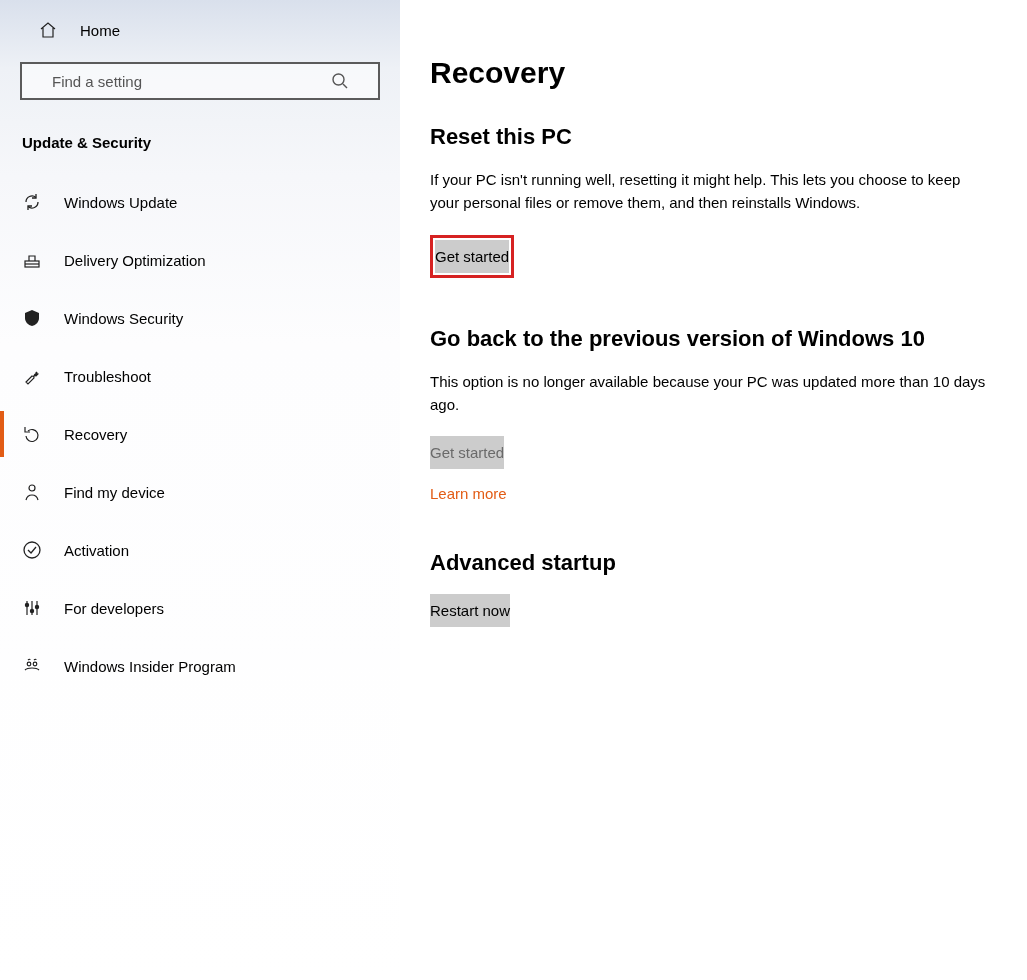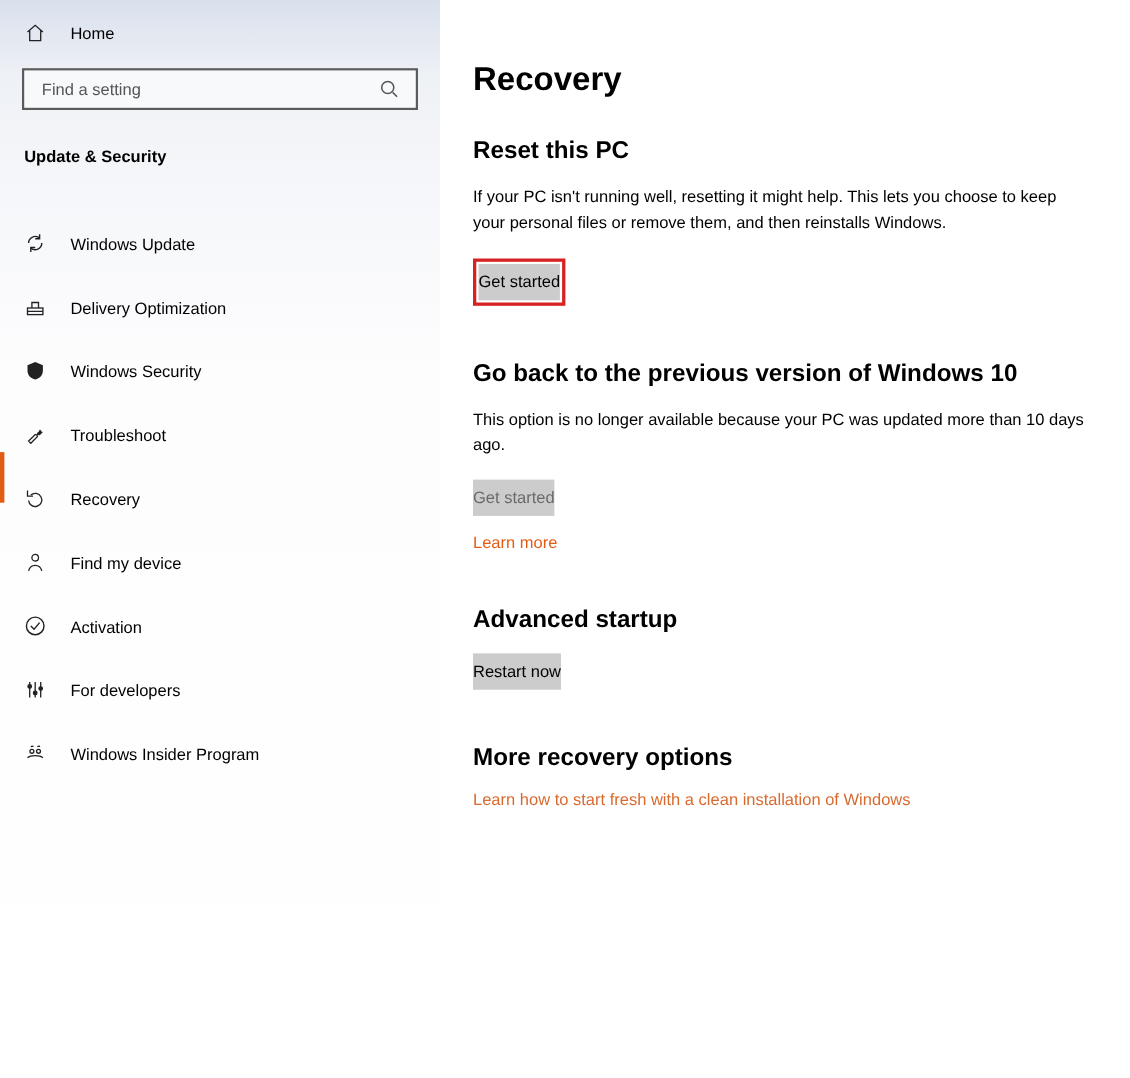--- a/index.html
+++ b/index.html
@@ -24,36 +24,37 @@
     padding: 6px 8px 16px 8px;
     font-size: 13px;
     font-weight: 400;
     color: #000;
   }
   .home-row {
     display: flex;
     align-items: center;
     padding: 10px 22px 10px 22px;
     cursor: default;
+    margin-left: 16px;
   }
   .home-row .label {
     margin-left: 22px;
     font-size: 15px;
   }
   .search-wrap {
     margin: 12px 20px 22px 20px;
   }
   .search {
     width: 100%;
     height: 38px;
     border: 2px solid #5b5b5b;
     background: rgba(255,255,255,0.55);
     display: flex;
     align-items: center;
-    padding: 0 14px;
+    padding: 0 28px;
   }
   .search input {
     flex: 1;
     border: none;
     outline: none;
     background: transparent;
     font-size: 15px;
     font-family: inherit;
     color: #333;
   }
@@ -61,21 +62,21 @@
   .search .sicon { margin-left: 8px; }
   .category {
     font-weight: 600;
     font-size: 15px;
     padding: 12px 22px 22px 22px;
   }
   .nav { }
   .nav-item {
     position: relative;
     display: flex;
-    align-items: flex-end;
+    align-items: center;
     height: 58px;
     padding-left: 22px;
     cursor: default;
   }
   .nav-item .nlabel {
     margin-left: 22px;
     font-size: 15px;
   }
   .nav-item.active::before {
     content: "";
@@ -274,17 +275,13 @@
     <p class="desc">This option is no longer available because your PC was updated more than 10 days ago.</p>
     <button class="btn disabled">Get started</button>
     <div><a class="link">Learn more</a></div>
   </div>
 
   <div class="section">
     <h2>Advanced startup</h2>
     <button class="btn">Restart now</button>
   </div>
 
-  <div class="section" style="margin-bottom:0">
-    <h2>More recovery options</h2>
-    <a class="link2">Learn how to start fresh with a clean installation of Windows</a>
-  </div>
 </div>
 
 </body></html>

